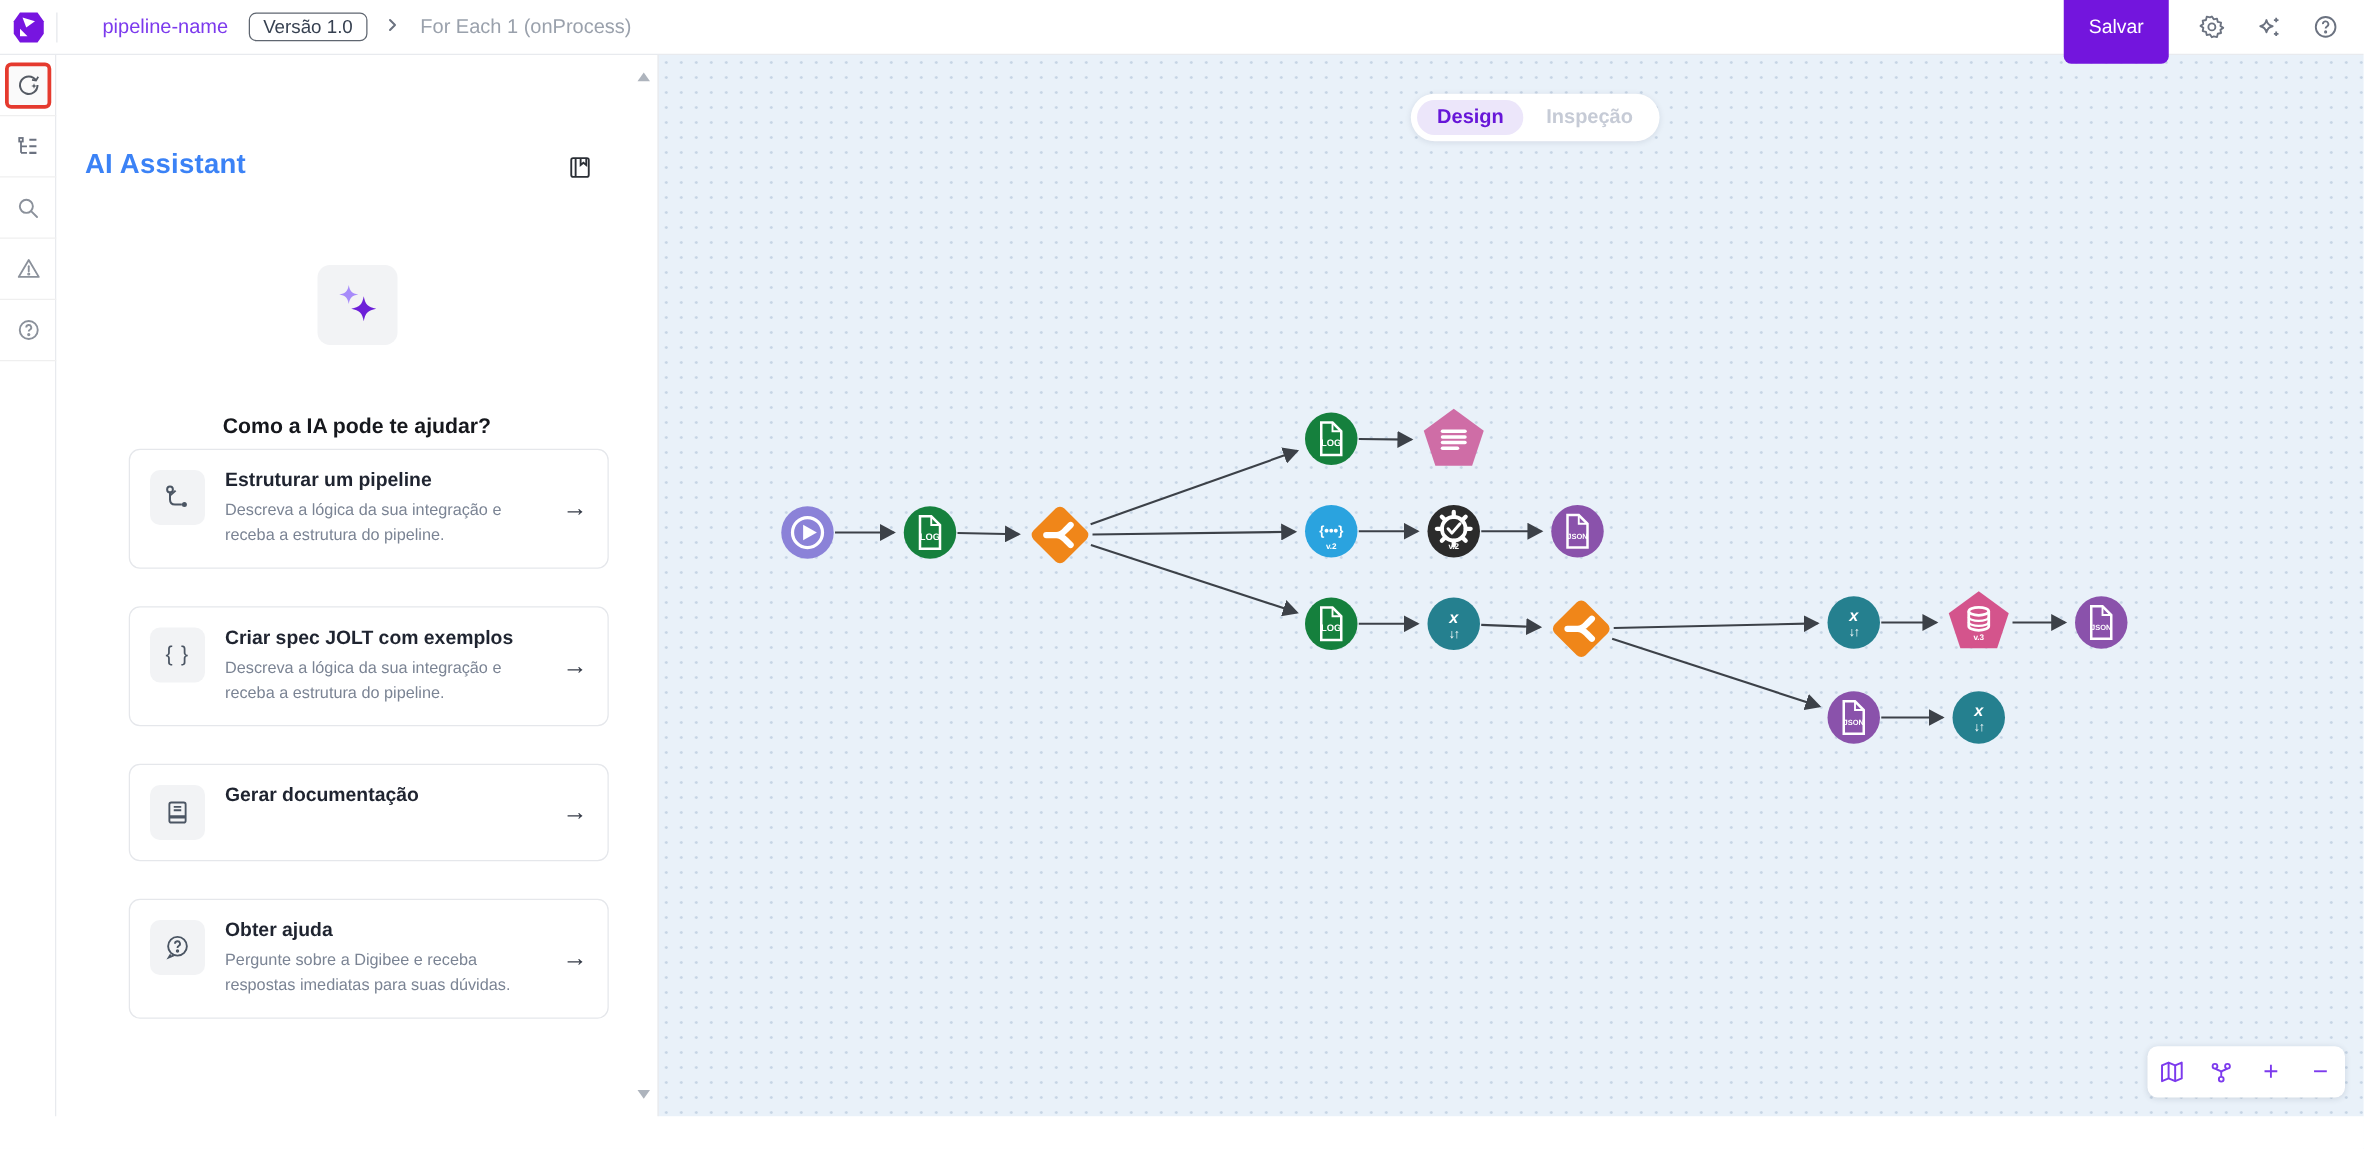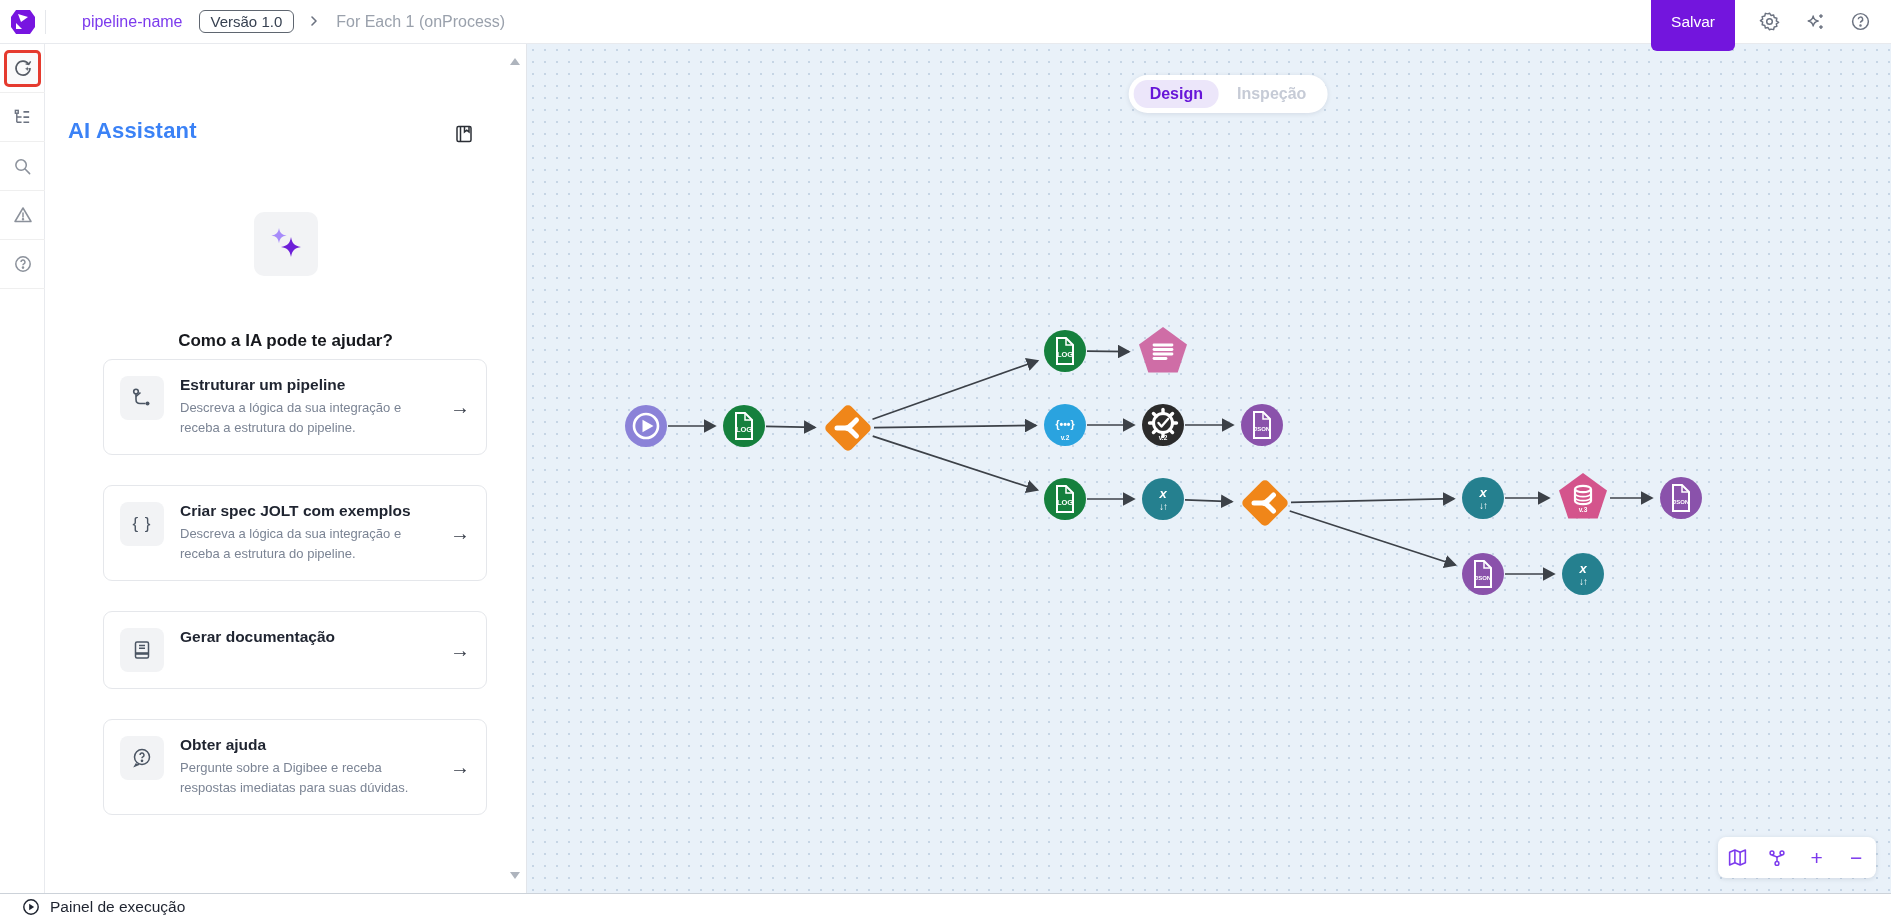--- a/index.html
+++ b/index.html
@@ -367,21 +367,14 @@
       </span>
       <span class="ctrl-btn">
         <span class="ctrl-glyph">+</span>
       </span>
       <span class="ctrl-btn">
         <span class="ctrl-glyph">−</span>
       </span>
     </div>
   </div>
 
-  <div class="footer">
-    <svg width="18" height="18" viewBox="0 0 20 20">
-      <circle cx="10" cy="10" r="8" fill="none" stroke="#1f2430" stroke-width="1.6"></circle>
-      <path d="M8 6.5 L13.5 10 L8 13.5 Z" fill="#1f2430"></path>
-    </svg>
-    <span class="footer-label">Painel de execução</span>
-  </div>
 
 </div>
 
 </body></html>

